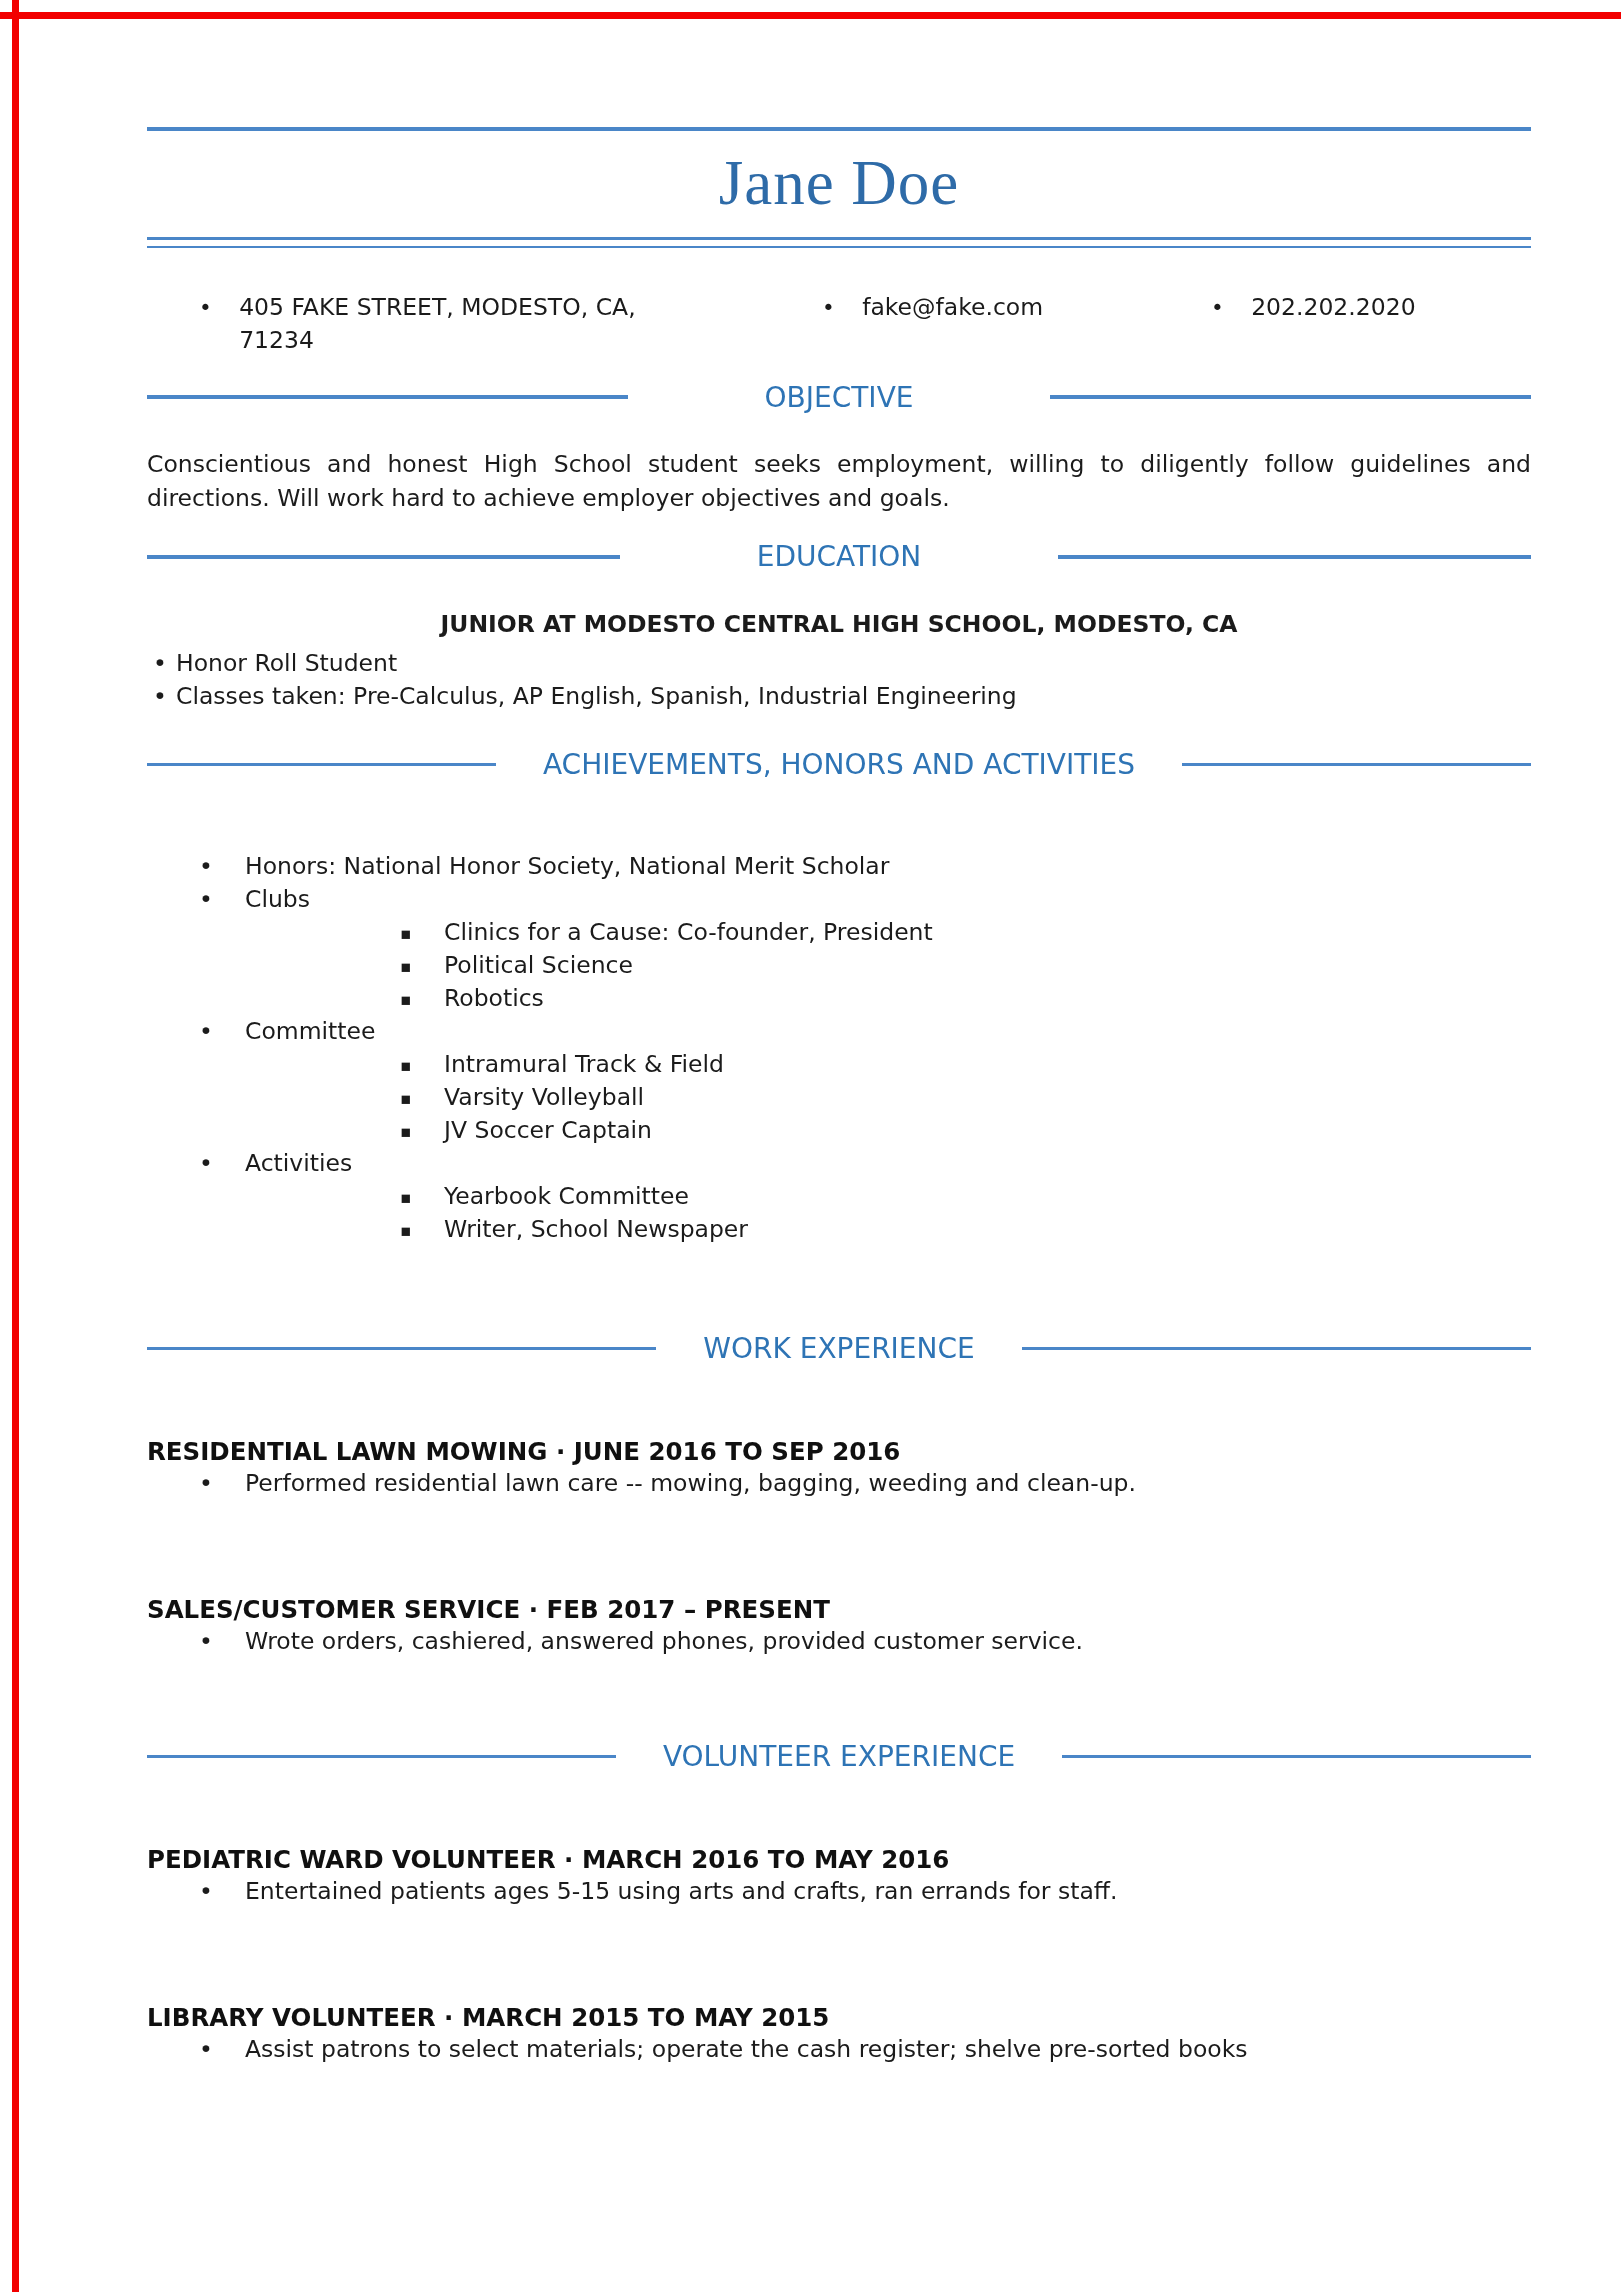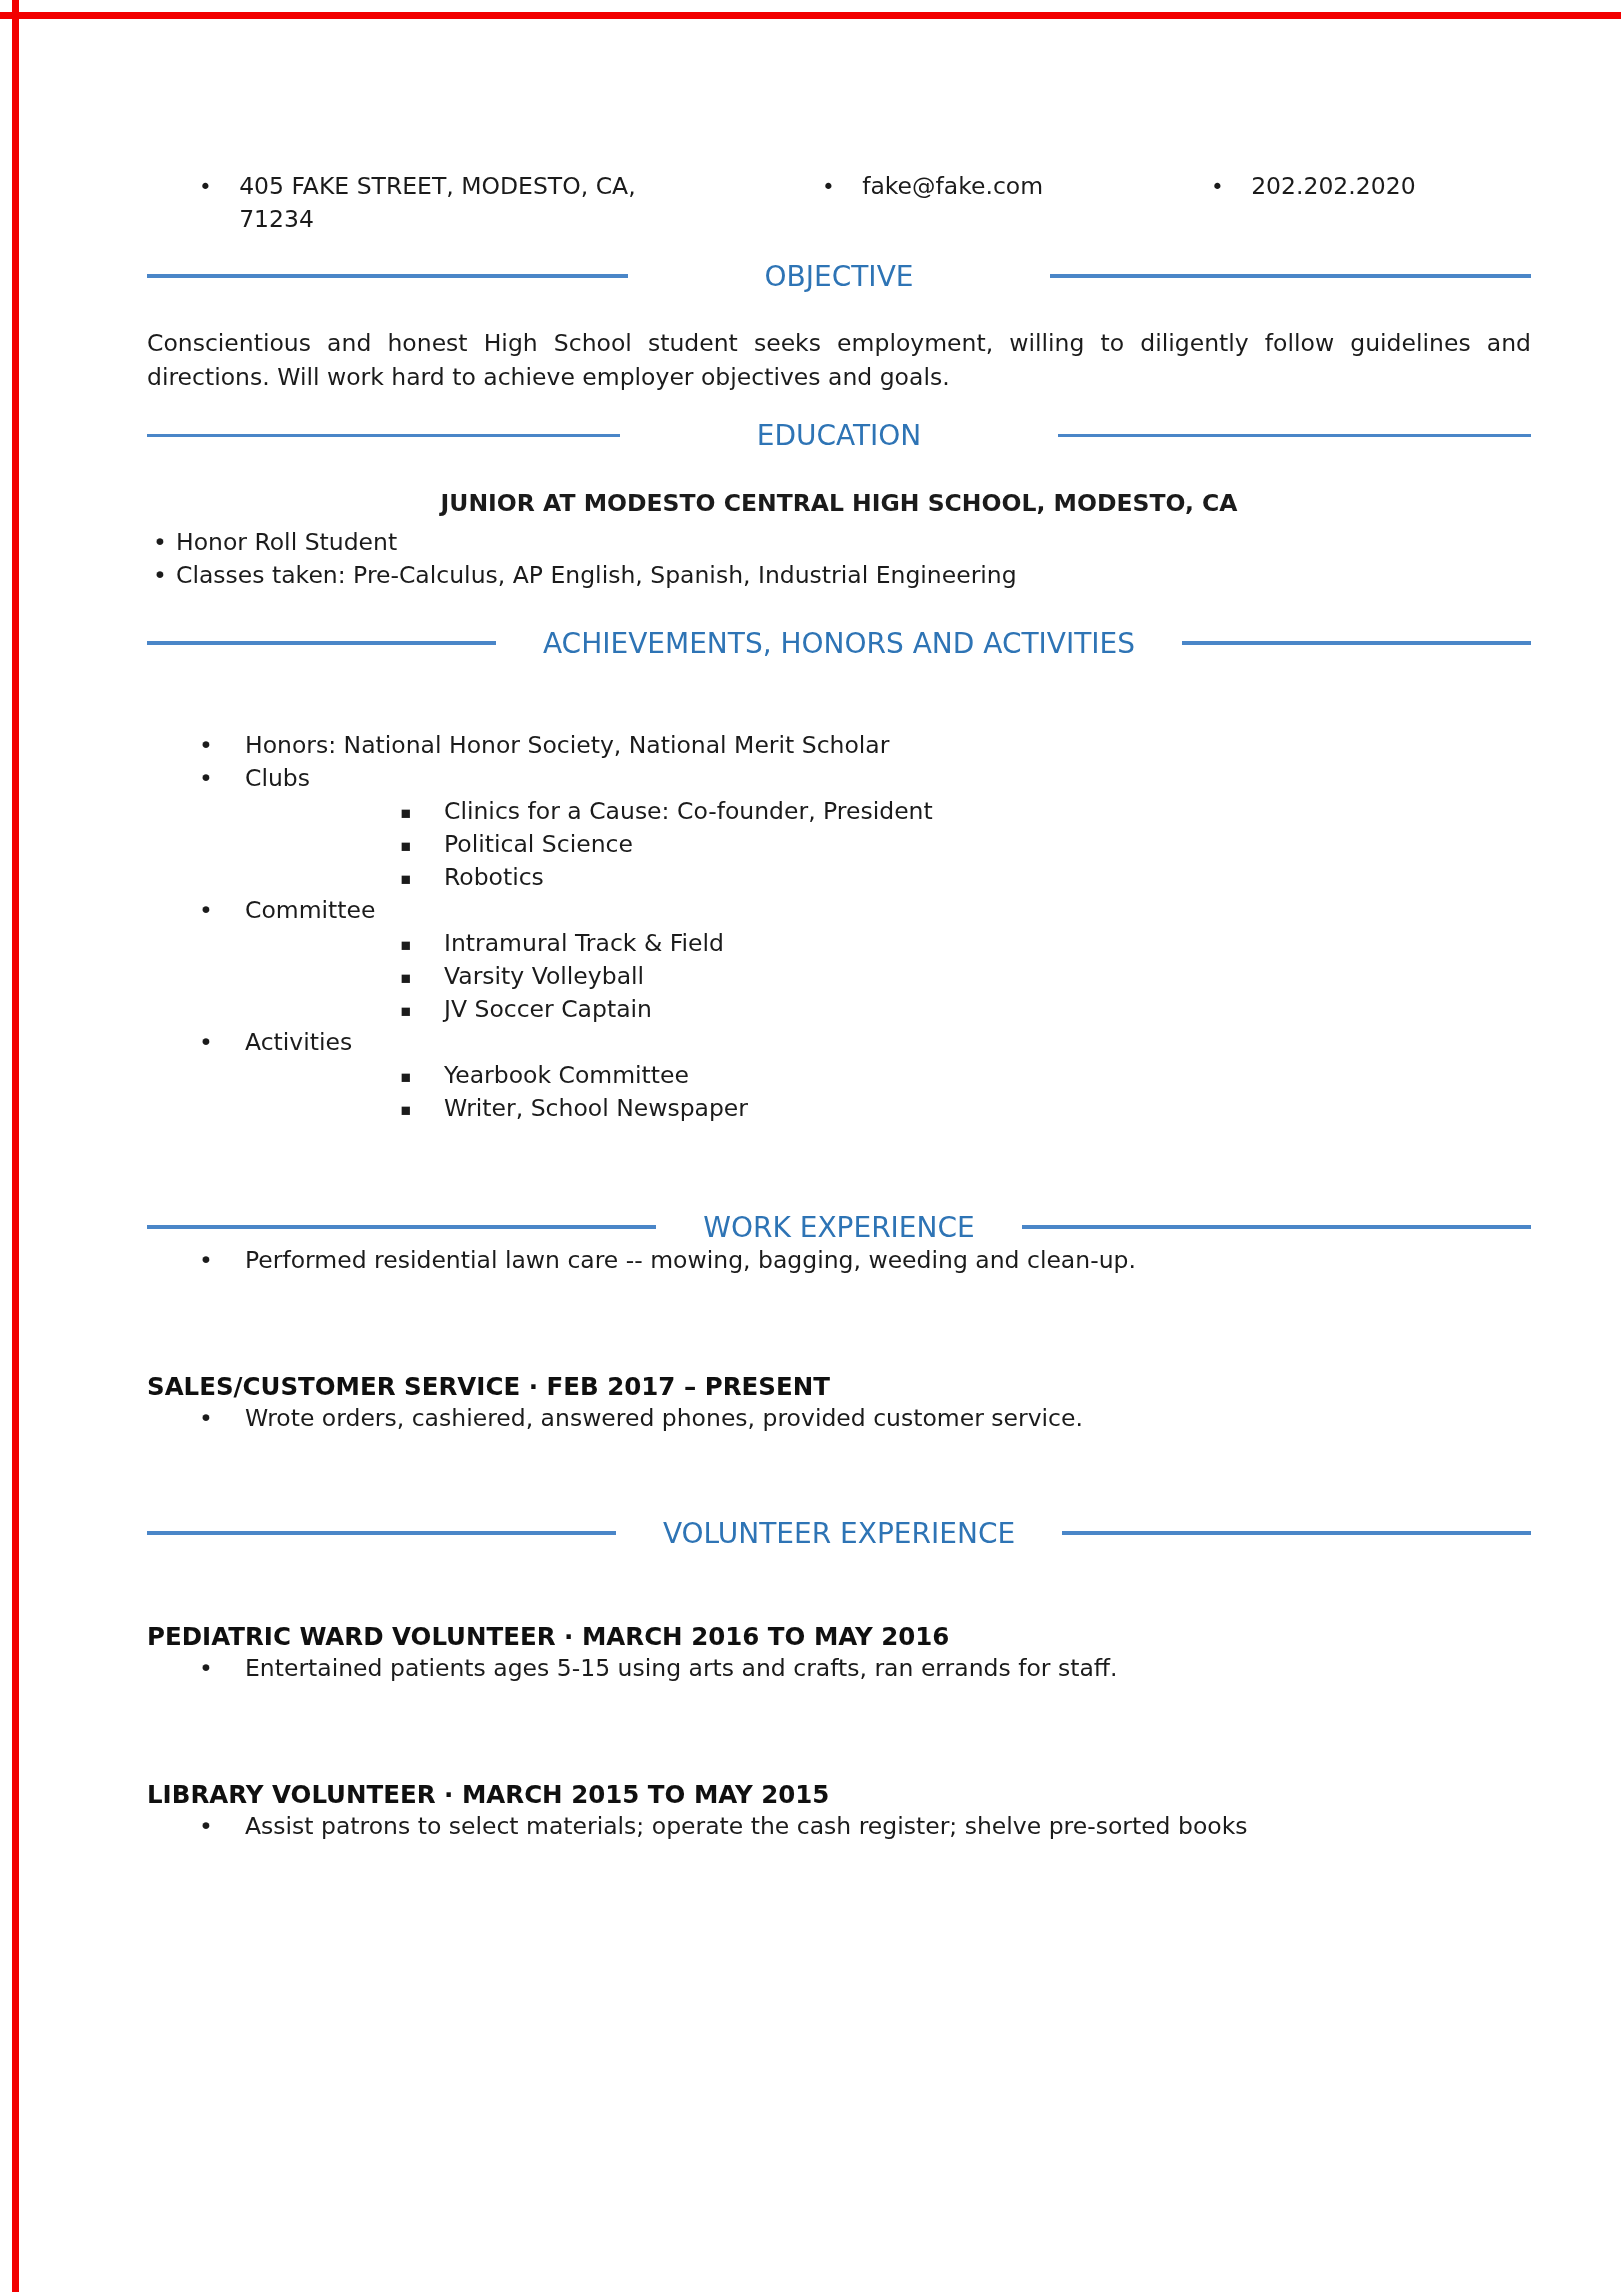--- a/index.html
+++ b/index.html
@@ -87,20 +87,25 @@
 </style>
 </head>
 <body>
 
 <div class="page">
   <div class="red-top"></div>
   <div class="red-left"></div>
 
   <div class="content">
 
+    <div>
+      <div class="top-rule"></div>
+      <h1 class="name">Jane Doe</h1>
+      <div class="double-rule"></div>
+    </div>
 
     <div class="contact">
       <div class="contact-item c1">
         <span class="bullet">•</span>
         <span class="txt">405 FAKE STREET, MODESTO, CA, 71234</span>
       </div>
       <div class="contact-item c2">
         <span class="bullet">•</span>
         <span class="txt">fake@fake.com</span>
       </div>
@@ -161,20 +166,21 @@
         </li>
       </ul>
     </div>
 
     <div class="sec-head mt-work-head">
       <span class="rule"></span>
       <span class="sec-title">WORK EXPERIENCE</span>
       <span class="rule"></span>
     </div>
 
+    <div class="job-heading mt-job1">RESIDENTIAL LAWN MOWING · JUNE 2016 TO SEP 2016</div>
     <ul class="job-list mt-job-bullet">
       <li>Performed residential lawn care -- mowing, bagging, weeding and clean-up.</li>
     </ul>
 
     <div class="job-heading mt-job2">SALES/CUSTOMER SERVICE · FEB 2017 – PRESENT</div>
     <ul class="job-list mt-job-bullet">
       <li>Wrote orders, cashiered, answered phones, provided customer service.</li>
     </ul>
 
     <div class="sec-head mt-vol-head">

